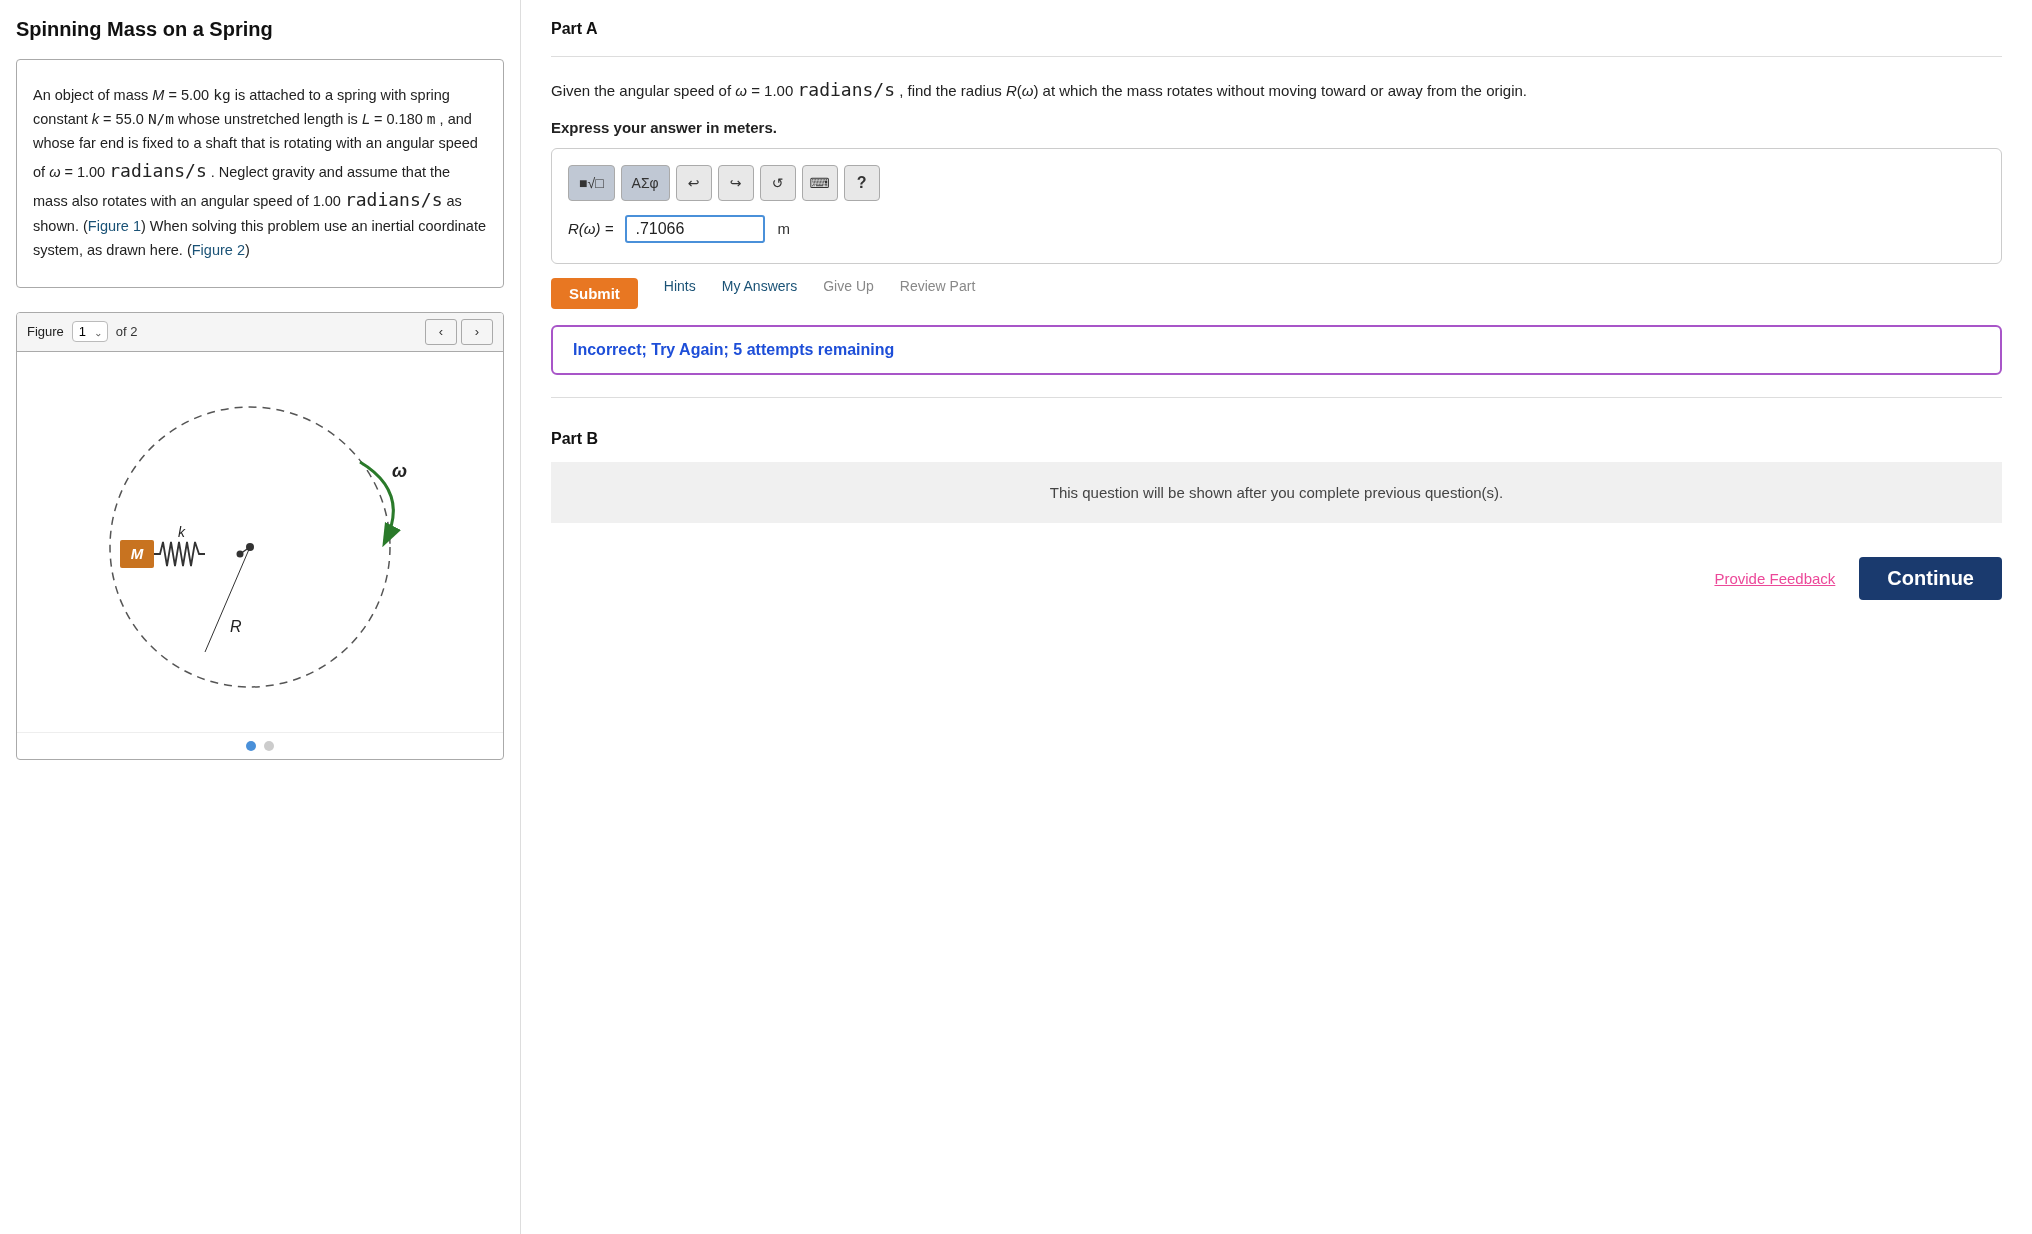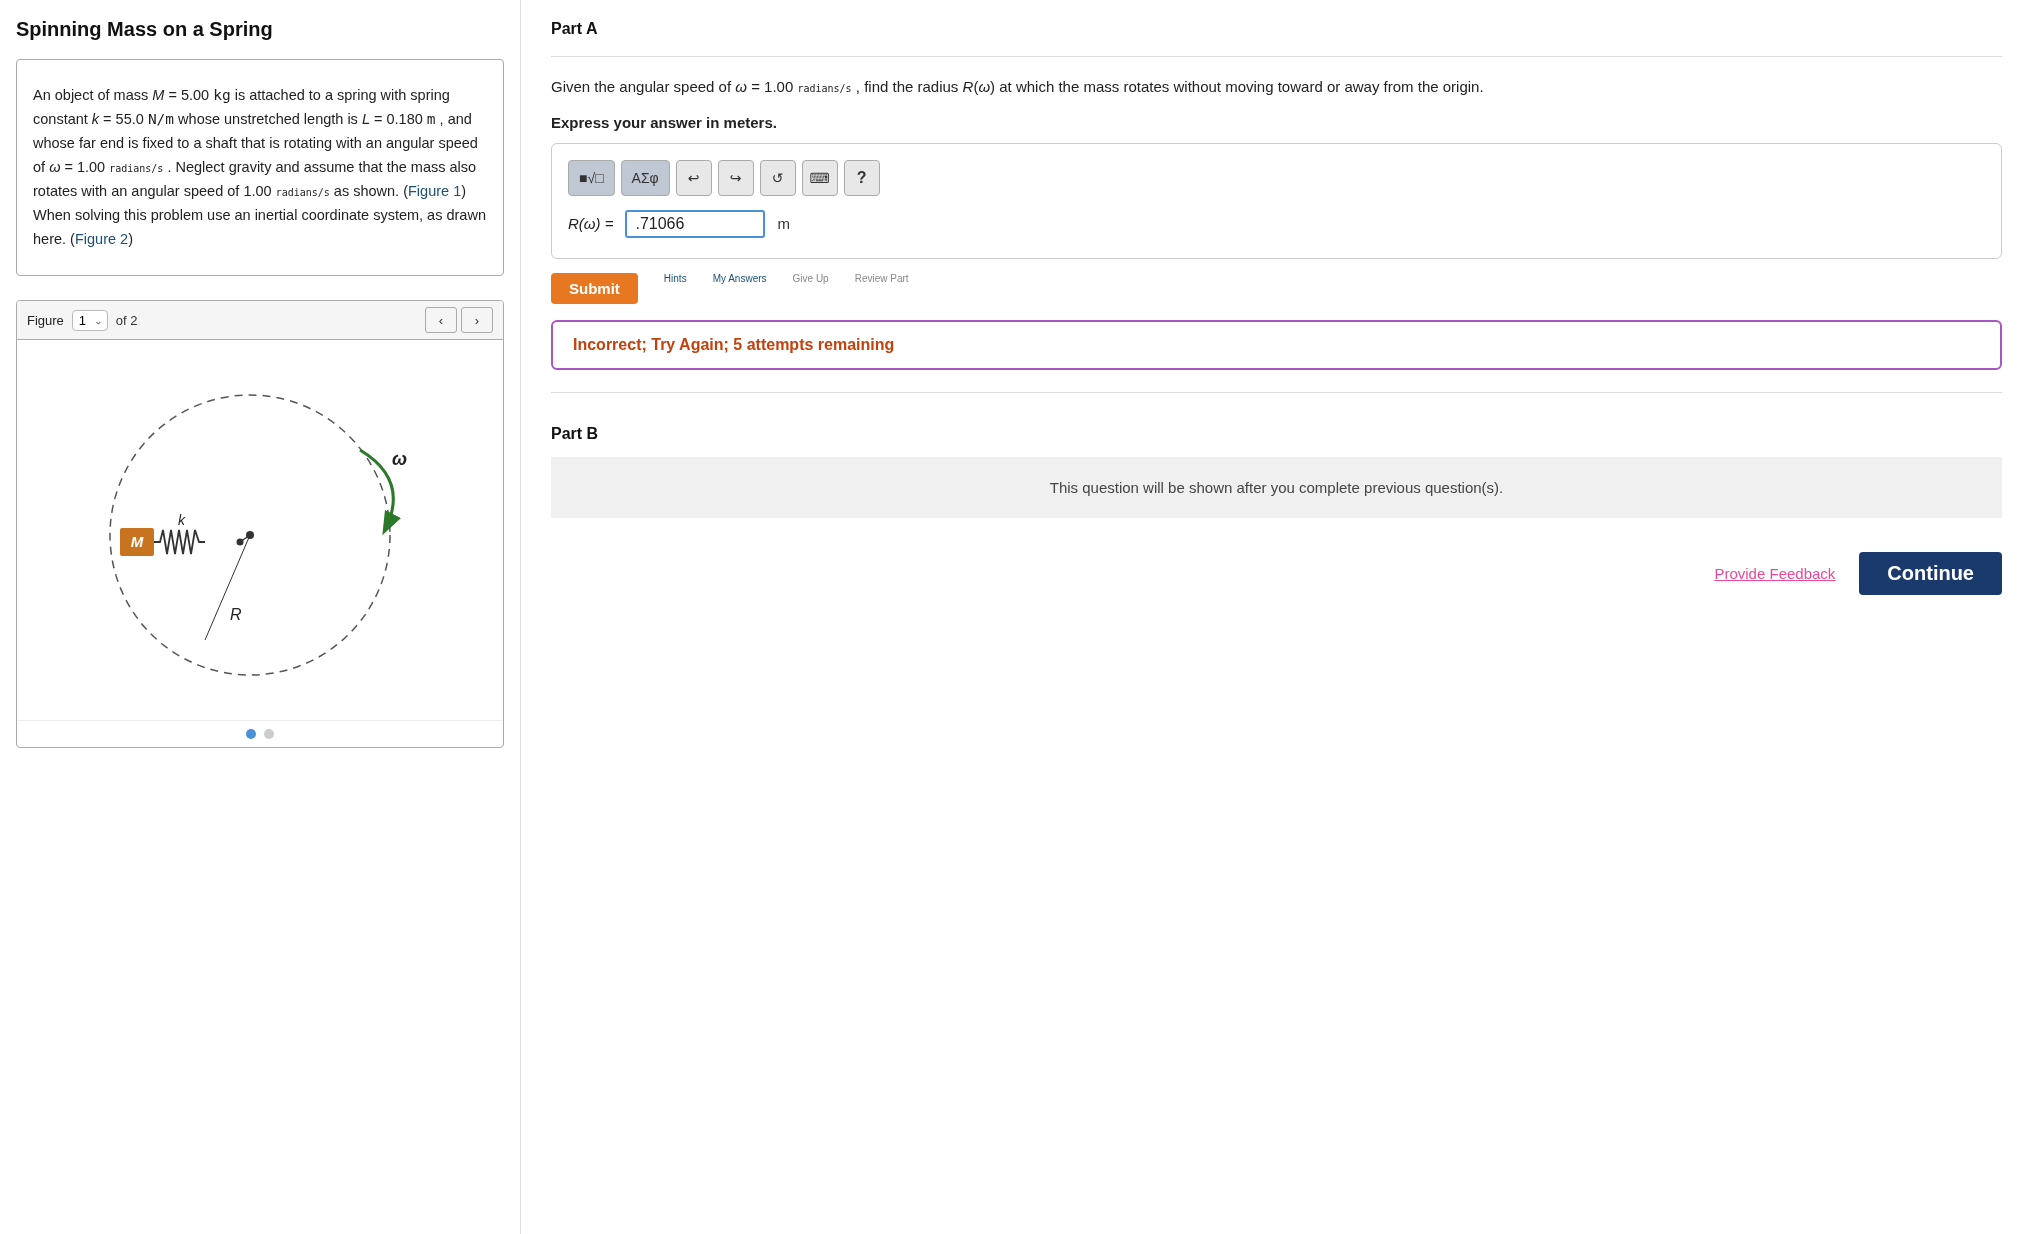--- a/index.html
+++ b/index.html
@@ -223,40 +223,40 @@
       background: #e87722;
       color: #fff;
       border: none;
       border-radius: 4px;
       padding: 7px 18px;
       font-size: 15px;
       font-weight: 600;
       cursor: pointer;
     }
     .action-link {
-      font-size: 10px;
+      font-size: 14px;
       color: #1a5276;
       text-decoration: none;
       cursor: pointer;
       padding-left: 12px;
     }
     .action-link.muted {
       color: #888;
       cursor: default;
       text-decoration: none;
     }
     .feedback-box {
       border: 2px solid #a855c8;
       border-radius: 6px;
       padding: 14px 20px;
       background: #fff;
       margin-bottom: 22px;
     }
     .feedback-text {
-      color: #c2410c;
+      color: #1d4ed8;
       font-size: 16px;
       font-weight: 600;
       text-align: center;
     }
     .divider {
       border: none;
       border-top: 1px solid #ddd;
       margin: 18px 0;
     }
     .part-b-section {
@@ -291,21 +291,21 @@
       border-radius: 4px;
       padding: 10px 28px;
       font-size: 20px;
       font-weight: 600;
       cursor: pointer;
     }
 
     
     .math { font-style: italic; }
     .mono { font-family: monospace; }
-    code { font-family: monospace; font-size: 10px; text-align: center; }
+    code { font-family: monospace; font-size: 18px; text-align: center; }
 
     
     .figure-svg {
       width: 460px;
       height: 360px;
     }
   </style>
 </head>
 <body>
 

